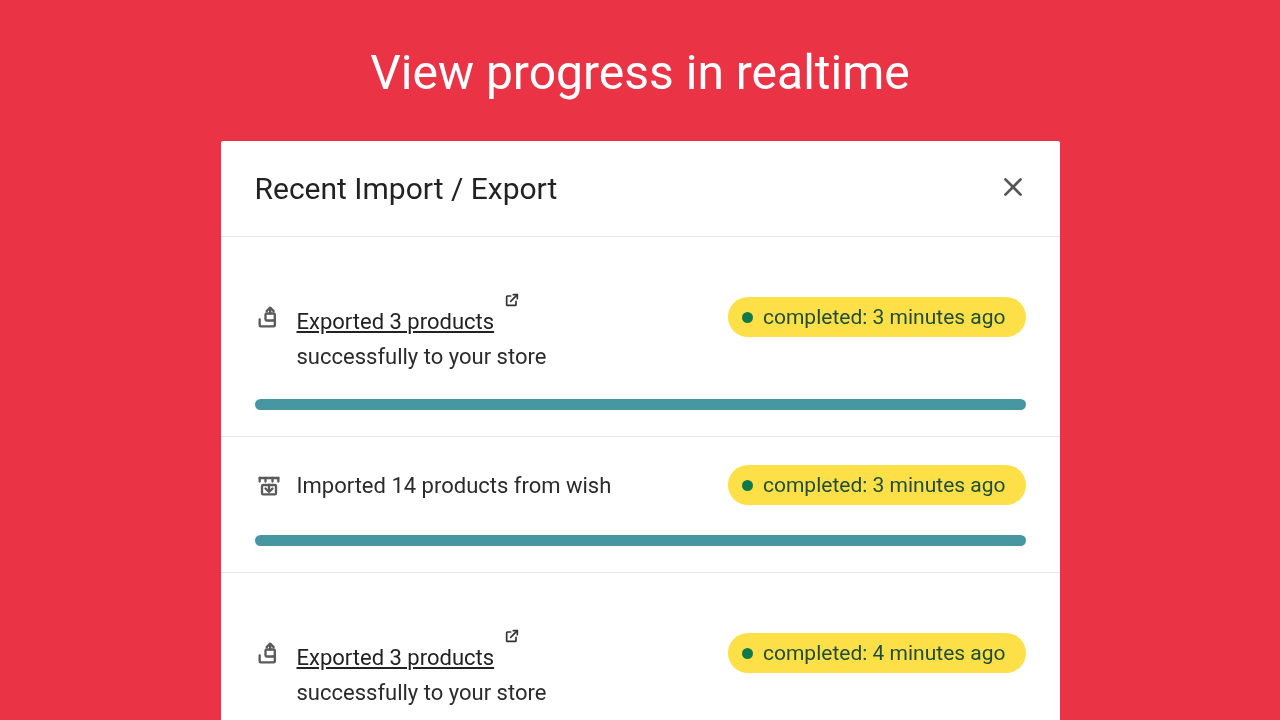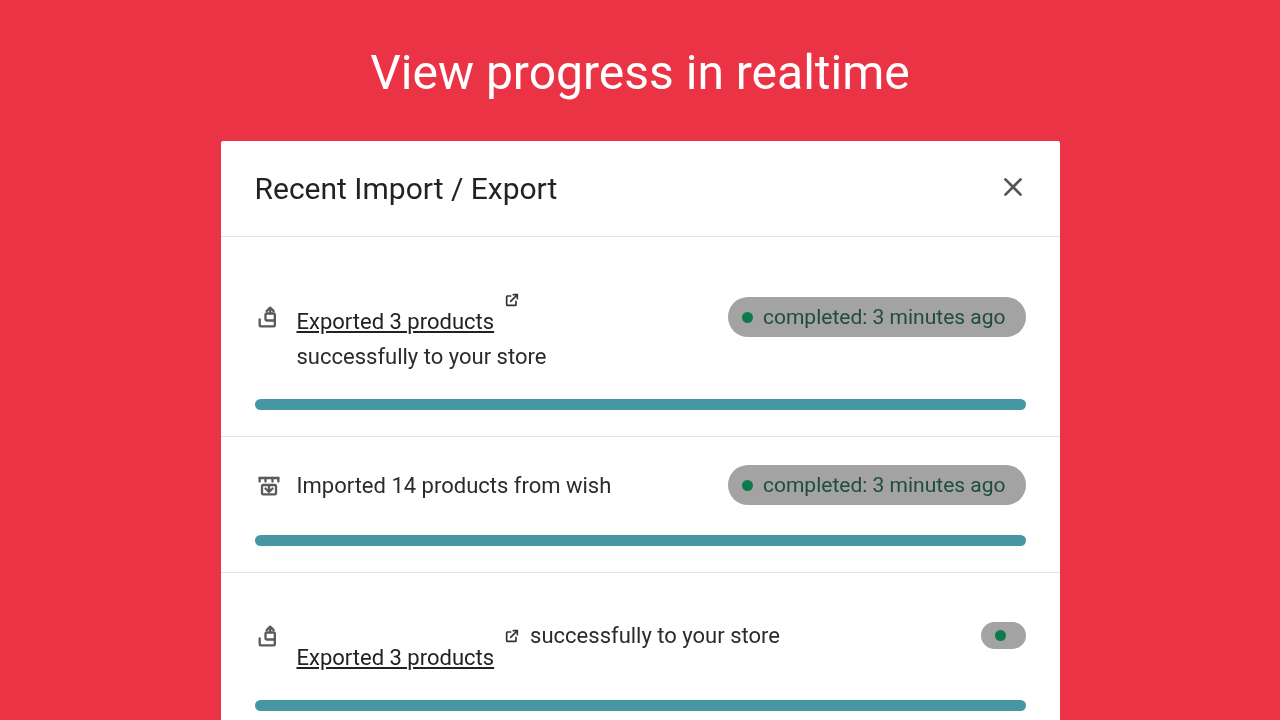--- a/index.html
+++ b/index.html
@@ -73,21 +73,21 @@
     cursor: pointer;
     margin-top: 44px;
   }
   .ext-icon {
     display: inline-flex;
     color: #333;
   }
   .ext-icon svg { width: 16px; height: 16px; }
   .spacer { flex: 1; }
   .badge {
-    background: #a3a3a3;
+    background: #fde047;
     color: #1f4d3a;
     border-radius: 999px;
     padding: 8px 20px 8px 14px;
     font-size: 21px;
     display: inline-flex;
     align-items: center;
     gap: 10px;
     white-space: nowrap;
   }
   .badge-dot {
@@ -194,18 +194,19 @@
             <path d="M14 4h6v6"></path>
               <path d="M20 4L10 14"></path>
               <path d="M18 14v5a1 1 0 0 1-1 1H5a1 1 0 0 1-1-1V7a1 1 0 0 1 1-1h5"></path>
           </svg>
         </span>
         <span>successfully to your store</span>
       </span>
       <span class="spacer"></span>
       <span class="badge">
         <span class="badge-dot"></span>
+        <span>completed: 4 minutes ago</span>
       </span>
     </div>
     <div class="progress"></div>
   </div>
 
 </div>
 
 </body></html>

